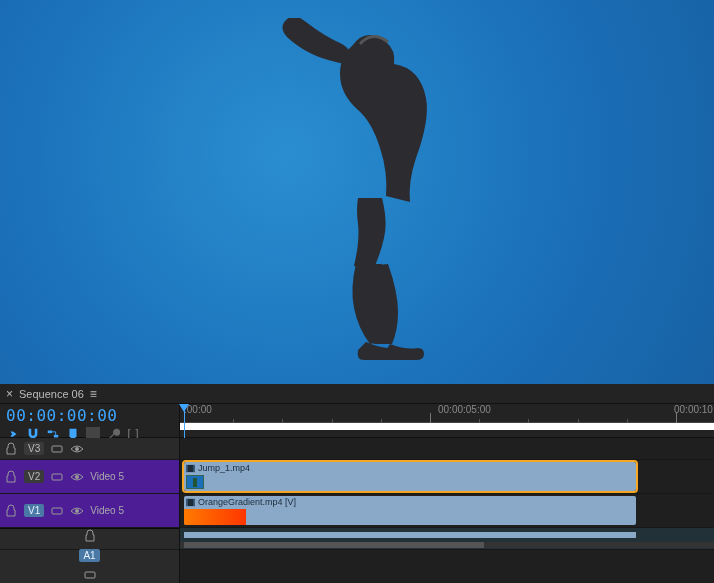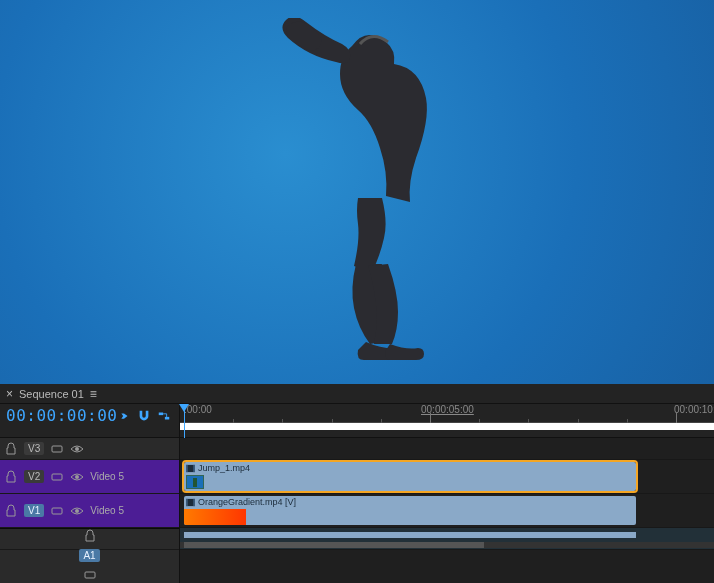--- a/index.html
+++ b/index.html
@@ -31,21 +31,21 @@
   }
   .tl-close { font-size: 12px; cursor: pointer; }
   .tl-title { font-size: 11px; }
   .tl-menu { font-size: 12px; cursor: pointer; letter-spacing: 1px; }
 
   .tl-tools-row {
     height: 34px; background: #232323; display: flex; align-items: center;
     border-bottom: 1px solid #111;
   }
   .tl-left-col { width: 180px; flex: 0 0 180px; display: flex; flex-direction: column; border-right: 1px solid #111; }
-  .tc-block { display: flex; flex-direction: row; padding: 2px 6px 0 6px; align-items: center; }
+  .tc-block { display: flex; flex-direction: column; padding: 2px 6px 0 6px; }
   .timecode { color: #3ea6ff; font-family: "Consolas", monospace; font-size: 16px; letter-spacing: 0.5px; }
   .tool-icons { display: flex; gap: 6px; align-items: center; padding-top: 2px; }
   .tool-icons span, .tool-icons svg { width: 14px; height: 14px; color: #3ea6ff; fill: #3ea6ff; cursor: pointer; }
   .tool-icons .dim { color: #666; fill: #666; }
   .tool-sep { width: 1px; height: 14px; background: #444; }
 
   .tl-right { flex: 1 1 auto; position: relative; }
 
   
   .ruler { height: 26px; background: #232323; position: relative; border-bottom: 7px solid #ffffff; overflow: hidden; }
@@ -127,21 +127,21 @@
 
         <path d="M100 26 q12 -14 28 -2" fill="none" stroke="#555" stroke-width="3"></path>
       </svg>
     </div>
   </div>
 
   <div class="timeline-panel">
 
     <div class="tl-header">
       <span class="tl-close">×</span>
-      <span class="tl-title">Sequence 01</span>
+      <span class="tl-title">Sequence 06</span>
       <span class="tl-menu">≡</span>
     </div>
 
     <div class="tl-tools-row">
       <div class="tl-left-col" style="height:34px;">
         <div class="tc-block">
           <span class="timecode">00:00:00:00</span>
           <div class="tool-icons">
 
             <svg viewBox="0 0 16 16">
@@ -173,21 +173,21 @@
           </div>
         </div>
       </div>
 
       <div class="tl-right" style="height:34px;">
         <div class="ruler">
           <div class="ruler-baseline"></div>
           <div class="scrub-zone"></div>
           <div id="scrub-range" class="scrub-range" style="left: 0px; width: 120px;"></div>
           <span class="ruler-label" id="rl0" style="left: 4px;">:00:00</span>
-          <span class="ruler-label" id="rl1" style="left: 241px; text-decoration: underline;">00:00:05:00</span>
+          <span class="ruler-label" id="rl1" style="left: 258px;">00:00:05:00</span>
           <span class="ruler-label" id="rl2" style="left: 494px;">00:00:10:00</span>
 
         <div class="tick major" style="left: 4px;"></div>
             <div class="tick minor" style="left: 53.2px;"></div>
             <div class="tick minor" style="left: 102.4px;"></div>
             <div class="tick minor" style="left: 151.6px;"></div>
             <div class="tick minor" style="left: 200.8px;"></div>
             <div class="tick major" style="left: 250px;"></div>
             <div class="tick minor" style="left: 299.2px;"></div>
             <div class="tick minor" style="left: 348.4px;"></div>

